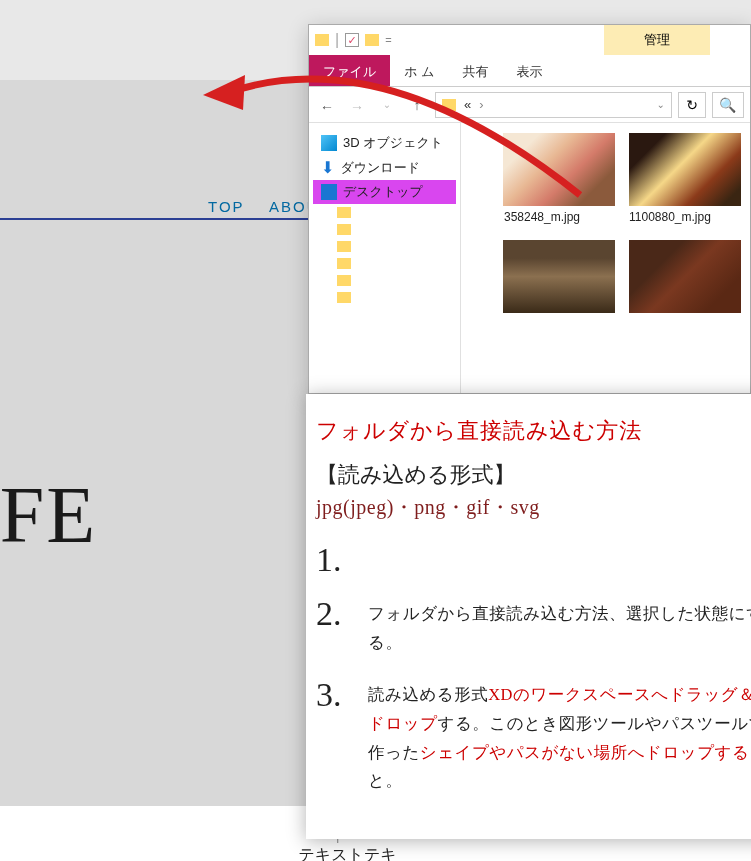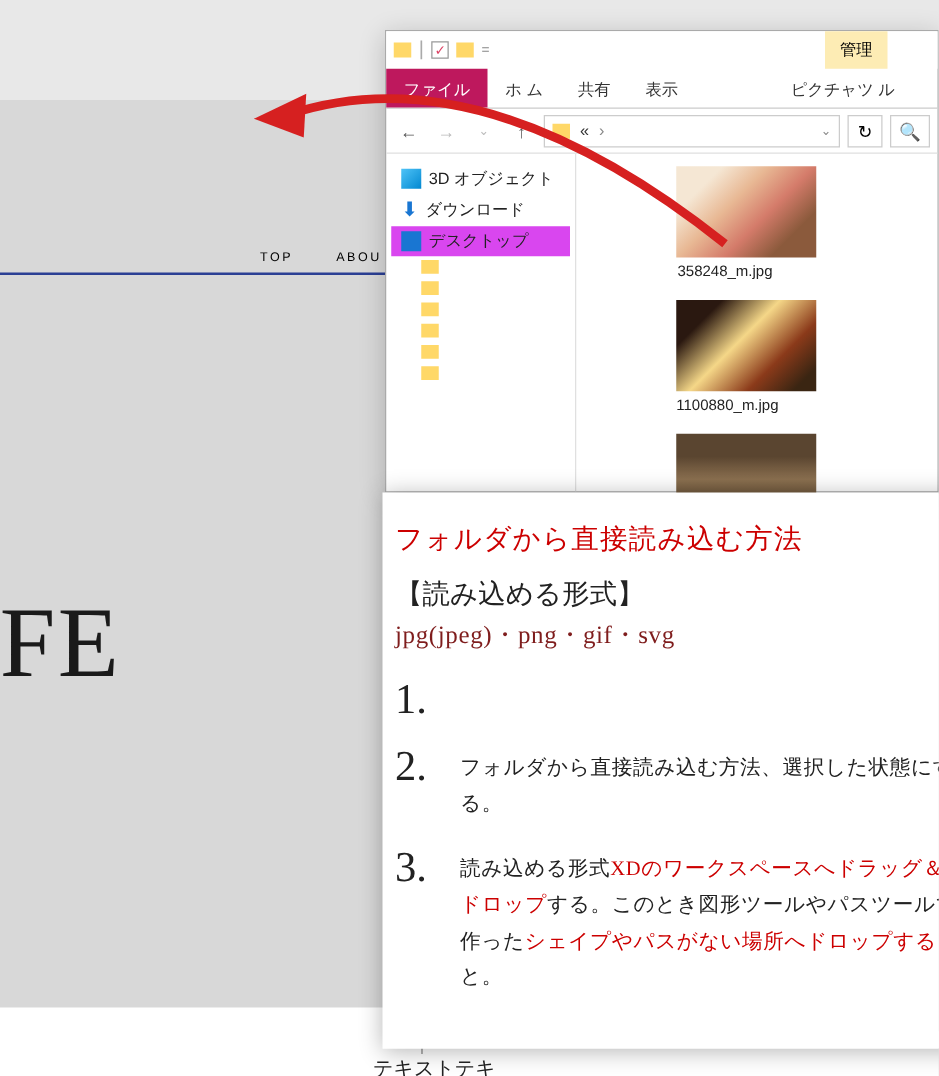--- a/index.html
+++ b/index.html
@@ -2,50 +2,50 @@
 <html><head>
 <meta charset="utf-8">
 <style>
 * { margin: 0; padding: 0; box-sizing: border-box; }
 body { font-family: "Hiragino Kaku Gothic Pro", "Meiryo", sans-serif; width: 751px; height: 861px; position: relative; background: #fff; overflow: hidden; }
 
 
 .xd-workspace { position: absolute; top: 0; left: 0; width: 751px; height: 825px; background: #d8d8d8; }
 .xd-topbar { position: absolute; top: 0; left: 0; width: 751px; height: 80px; background: #e8e8e8; }
 .xd-nav { position: absolute; top: 188px; left: 0; width: 751px; height: 36px; display: flex; align-items: center; }
-.xd-nav-item { font-size: 10px; color: #000000; letter-spacing: 2px; margin-right: 30px; }
+.xd-nav-item { font-size: 15px; color: #0369a1; letter-spacing: 2px; margin-right: 30px; }
 .xd-nav .top { position: absolute; left: 208px; }
 .xd-nav .about { position: absolute; left: 269px; }
 .xd-rule { position: absolute; top: 218px; left: 0; width: 310px; height: 2px; background: #2b3f94; }
 .xd-logo { position: absolute; left: -60px; top: 470px; font-size: 80px; color: #1a1a1a; font-family: Georgia, serif; letter-spacing: 2px; }
 .xd-footer { position: absolute; bottom: 0; left: 0; width: 615px; height: 55px; background: #fff; display: flex; align-items: center; padding-left: 80px; font-size: 16px; color: #222; flex-direction: column; }
 .xd-footer .news { margin-right: 20px; }
 .xd-footer .divider { color: #888; margin-right: 20px; }
 
 
 .explorer { position: absolute; top: 24px; left: 308px; width: 443px; height: 370px; background: #fff; border: 1px solid #aaa; box-shadow: 0 4px 20px rgba(0,0,0,0.2); }
 .explorer-titlebar { height: 30px; background: #fff; display: flex; align-items: center; padding: 0 6px; gap: 6px; }
 .explorer-icon-folder { width: 14px; height: 12px; background: #ffd868; display: inline-block; }
 .explorer-check { width: 14px; height: 14px; border: 1px solid #999; display: inline-flex; align-items: center; justify-content: center; color: #d46; font-size: 11px; }
-.explorer-manage { position: absolute; right: 40px; top: 0; background: #fdecb4; padding: 6px 12px; font-size: 13px; }
+.explorer-manage { position: absolute; right: 40px; top: 0; background: #fdecb4; padding: 6px 40px; font-size: 13px; }
 
 .explorer-tabs { height: 32px; display: flex; align-items: stretch; border-bottom: 1px solid #ccc; font-size: 13px; }
 .explorer-tab { padding: 8px 14px; color: #333; }
 .explorer-tab.file { background: #be185d; color: #fff; }
 .explorer-tab.picture { margin-left: auto; margin-right: 20px; }
 
 .explorer-addressbar { height: 36px; display: flex; align-items: center; padding: 0 6px; gap: 6px; border-bottom: 1px solid #e0e0e0; }
 .ab-btn { width: 24px; height: 24px; display: inline-flex; align-items: center; justify-content: center; color: #555; font-size: 14px; }
 .ab-btn.disabled { color: #bbb; }
 .ab-path { flex: 1; height: 26px; border: 1px solid #ccc; display: flex; align-items: center; padding: 0 6px; gap: 8px; font-size: 13px; color: #333; }
 .ab-path .chevron { color: #888; }
 .ab-refresh { width: 28px; height: 26px; border: 1px solid #ccc; display: inline-flex; align-items: center; justify-content: center; font-size: 14px; }
 .ab-search { width: 32px; height: 26px; border: 1px solid #ccc; display: inline-flex; align-items: center; justify-content: center; font-size: 14px; }
 
-.explorer-body { display: flex; height: 270px; gap: 38px; }
+.explorer-body { display: flex; height: 270px; }
 .explorer-sidebar { width: 152px; border-right: 1px solid #e0e0e0; padding: 8px 4px; font-size: 13px; }
 .side-item { display: flex; align-items: center; gap: 6px; padding: 3px 8px; color: #222; }
 .side-item.selected { background: #d946ef; }
 .side-sub { padding-left: 24px; }
 .side-icon { width: 16px; height: 16px; display: inline-block; }
 .icon-3d { background: linear-gradient(135deg,#4fc3f7,#0288d1); }
 .icon-download { color: #1976d2; font-size: 16px; }
 .icon-desktop { background: #1976d2; }
 .icon-folder-s { width: 14px; height: 11px; background: #ffd868; }
 
@@ -96,21 +96,20 @@
     <span class="explorer-check">✓</span>
     <span class="explorer-icon-folder"></span>
     <span style="color:#888;font-size:11px">=</span>
     <span class="explorer-manage">管理</span>
   </div>
   <div class="explorer-tabs">
     <span class="explorer-tab file">ファイル</span>
     <span class="explorer-tab">ホ ム</span>
     <span class="explorer-tab">共有</span>
     <span class="explorer-tab">表示</span>
-    <span class="explorer-tab picture">ピクチャツ  ル</span>
   </div>
   <div class="explorer-addressbar">
     <span class="ab-btn">←</span>
     <span class="ab-btn disabled">→</span>
     <span class="ab-btn disabled" style="font-size:10px">⌄</span>
     <span class="ab-btn">↑</span>
     <div class="ab-path">
       <span class="explorer-icon-folder"></span>
       <span>«</span>
       <span class="chevron">›</span>

